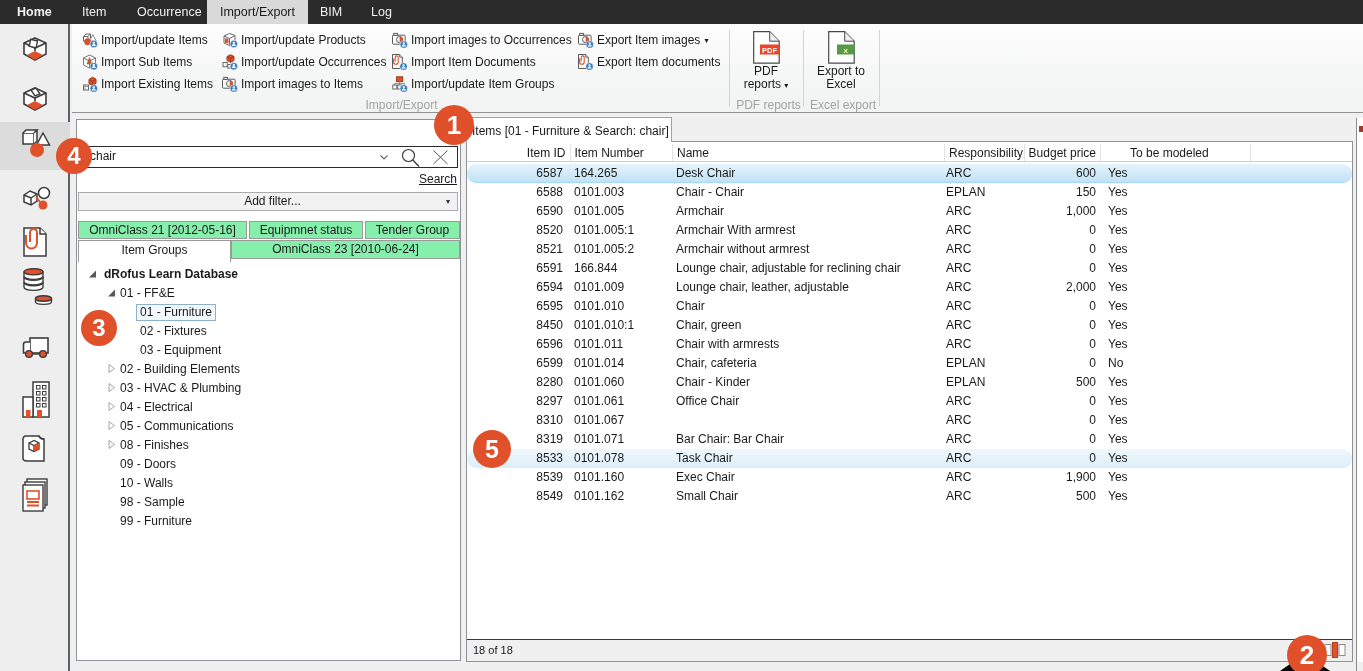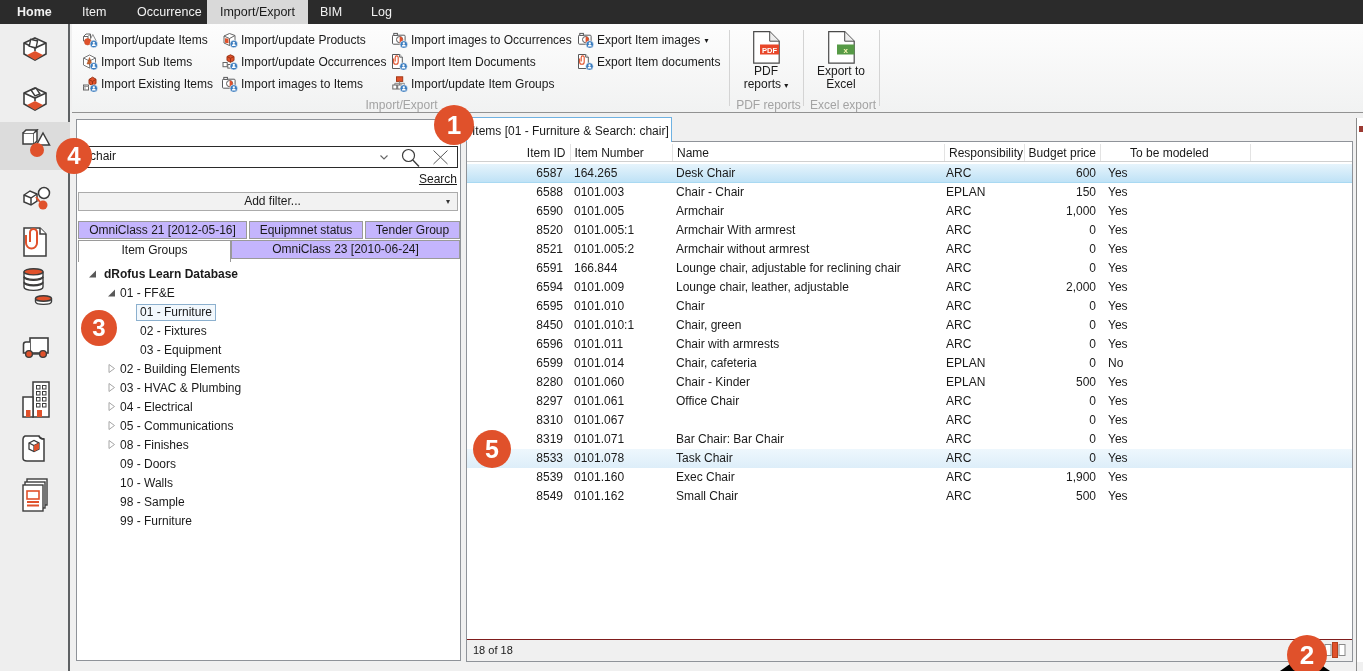--- a/index.html
+++ b/index.html
@@ -22,31 +22,31 @@
 #selicon { left:0; top:98px; width:70px; height:48px; background:#dcdcdc; }
 .sicon { position:absolute; left:21px; }
 
 .badge { position:absolute; background:#e0512b; border-radius:50%; color:#fff; font-weight:bold; display:flex; align-items:center; justify-content:center; z-index:50; }
 
 #navpane { left:76px; top:119px; width:385px; height:542px; background:#ffffff; border:1px solid #8f9399; }
 #navtitle { left:0; top:0; width:383px; height:21px; background:#f5f5f5; border-bottom:1px solid #e3e3e3; line-height:21px; padding-left:6px; }
 #searchbox { left:2px; top:26px; width:379px; height:22px; background:#fff; border:1.6px solid #2a2a2a; line-height:19px; padding-left:10px; }
 #searchlink { right:3px; top:52px; text-decoration:underline; }
 #addfilter { left:1px; top:72px; width:380px; height:19px; background:#f2f2f2; border:1px solid #ababab; text-align:center; line-height:17px;padding-left:9px; }
-.ntab { position:absolute; background:#c4b5fd; border:1px solid #9a9a9a; text-align:center; font-size:12px; line-height:16px; overflow:hidden; }
+.ntab { position:absolute; background:#86efac; border:1px solid #9a9a9a; text-align:center; font-size:12px; line-height:16px; overflow:hidden; }
 .ntab.on { background:#fff; border-bottom:none; z-index:2; }
 
 .trow { position:absolute; height:19px; line-height:19px; white-space:nowrap; }
 .exp { position:absolute; width:10px; height:10px; }
 
 #itemtab { left:466px; top:117px; width:206px; height:25px; background:#fff; border:1px solid #6fb2e2; border-bottom:none; line-height:26px; padding-left:5px; z-index:3; white-space:nowrap; overflow:hidden; font-size:12px; }
 #mainpanel { left:466px; top:141px; width:887px; height:521px; background:#fff; border:1px solid #8f9399; }
 #thead { position:absolute; left:0; top:2px; width:885px; height:18px; border-bottom:1px solid #d0d0d0; }
 .hc { position:absolute; top:0; height:17px; line-height:18px; border-right:1px solid #e3e3e3; padding:0 4px; white-space:nowrap; }
-.drow { position:absolute; left:0; width:885px; height:19px; line-height:19px; }
+.drow { position:absolute; left:0; width:885px; height:19px; line-height:19px;border-radius:9px; }
 .drow div { position:absolute; top:0; white-space:nowrap; }
 .c0 { left:0; width:96px; text-align:right; }
 .c1 { left:107px; }
 .c2 { left:209px; }
 .c3 { left:479px; }
 .c4 { left:553px; width:76px; text-align:right; }
 .c5 { left:641px; }
 #statusbar { position:absolute; left:0; top:497px; width:885px; height:22px; background:#f0f0f0; border-top:1px solid #7f1d1d; line-height:21px; padding-left:6px; font-size:11px; }
 </style>
 </head>

